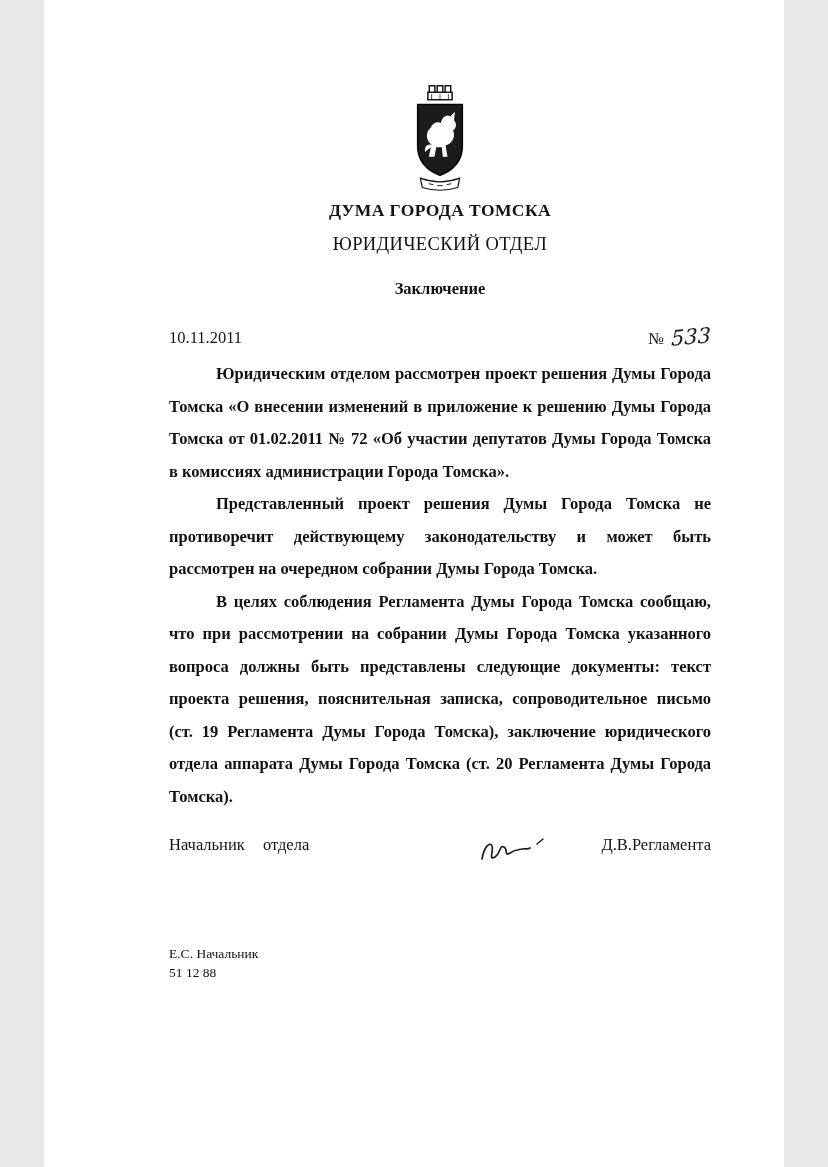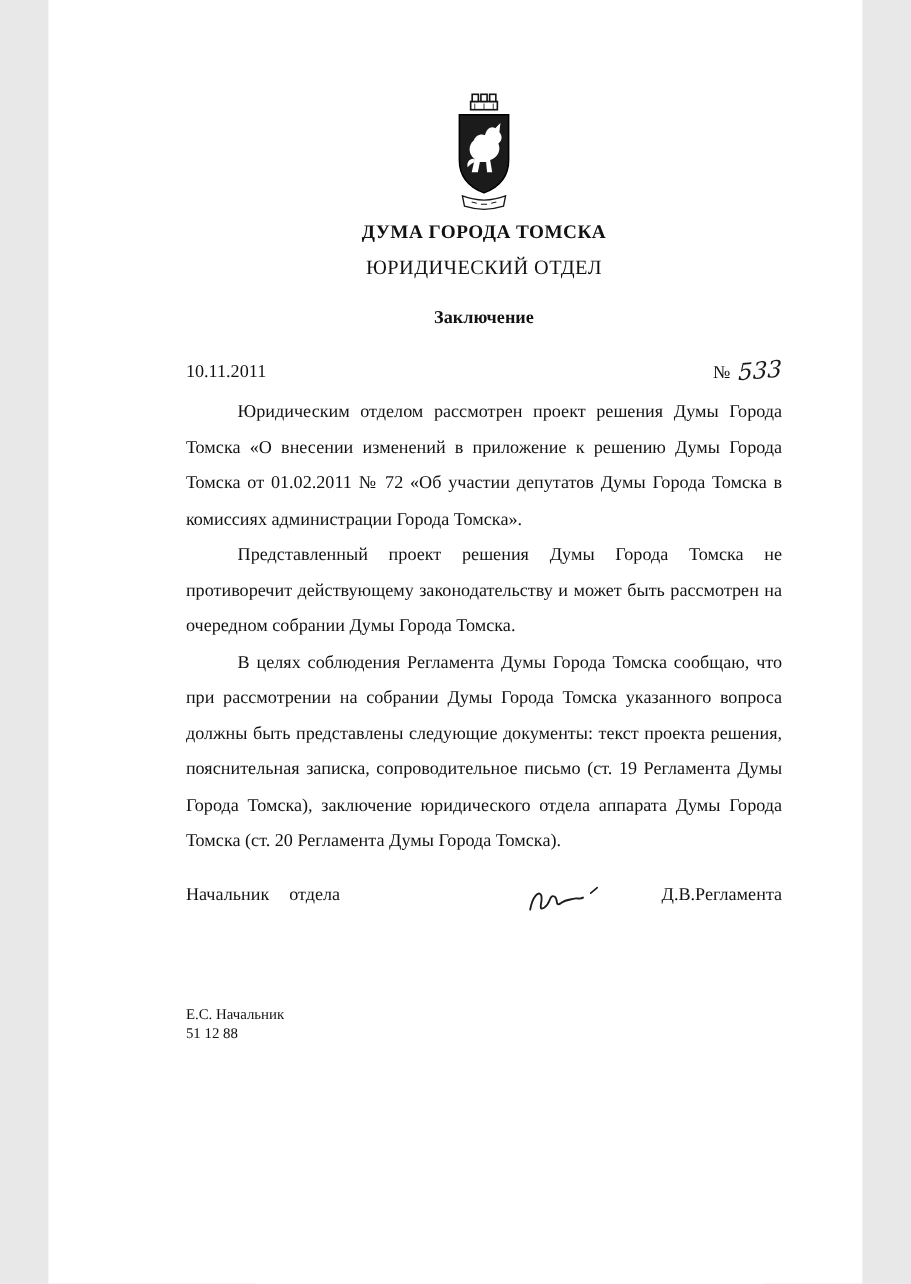--- a/index.html
+++ b/index.html
@@ -38,21 +38,21 @@
   .number-group { display:flex; align-items:baseline; }
   .handwritten {
     font-family:"DejaVu Serif", serif;
     font-style:italic; font-size:21px; line-height:1;
     display:inline-block; transform:rotate(-5deg) skewX(-6deg);
     margin-left:7px; color:#1a1a1a;
   }
   .body-text { margin-top:9px; }
   .body-text p {
     margin:0; font-size:16.5px; line-height:32.5px;
-    text-align:justify; text-indent:47px;
+    text-align:justify; text-indent:47px;font-weight:bold;
   }
   .sig-row {
     display:flex; margin-top:22px; font-size:16.5px;
   }
   .sig-pos { word-spacing:14px; }
   .sig-mark { margin-left:auto; margin-right:52px; height:32px; }
   .sig-mark svg { display:block; }
   .sig-name { white-space:nowrap; }
   .footer { margin-top:78px; font-size:13.5px; line-height:1.4; }
 </style>

